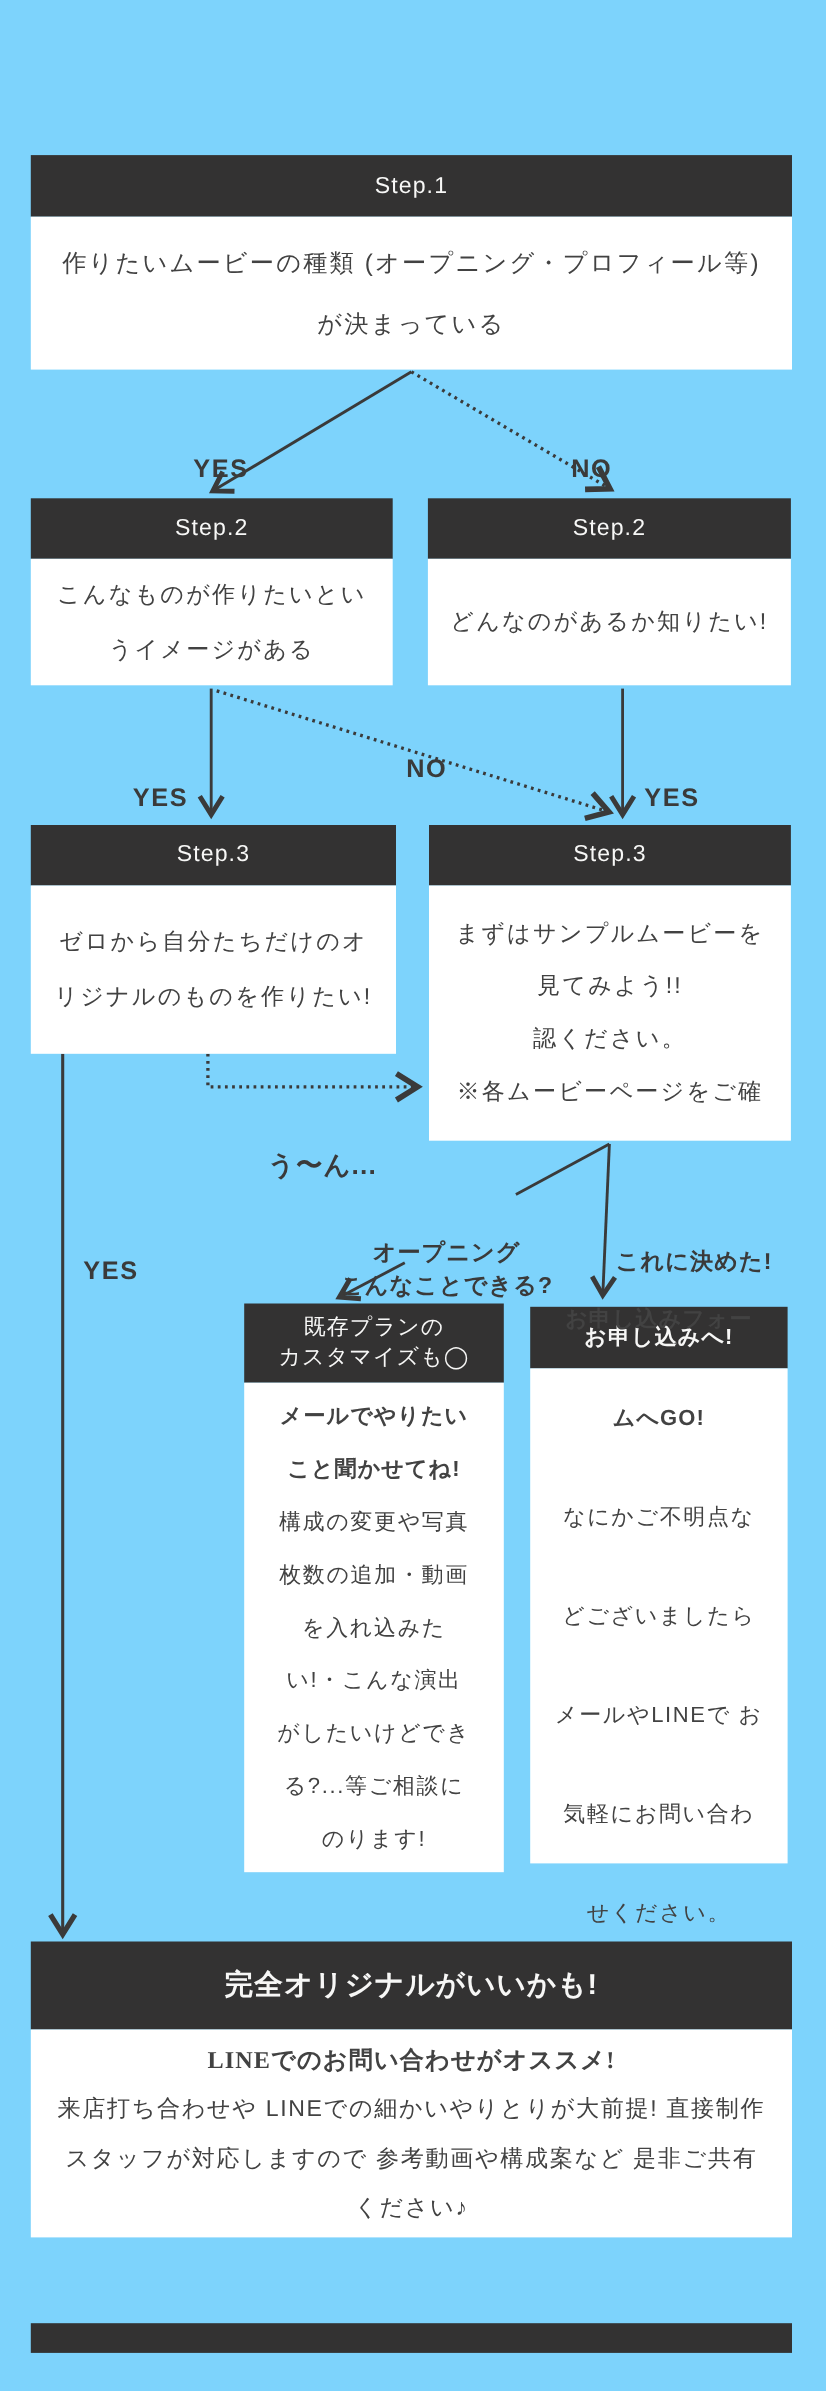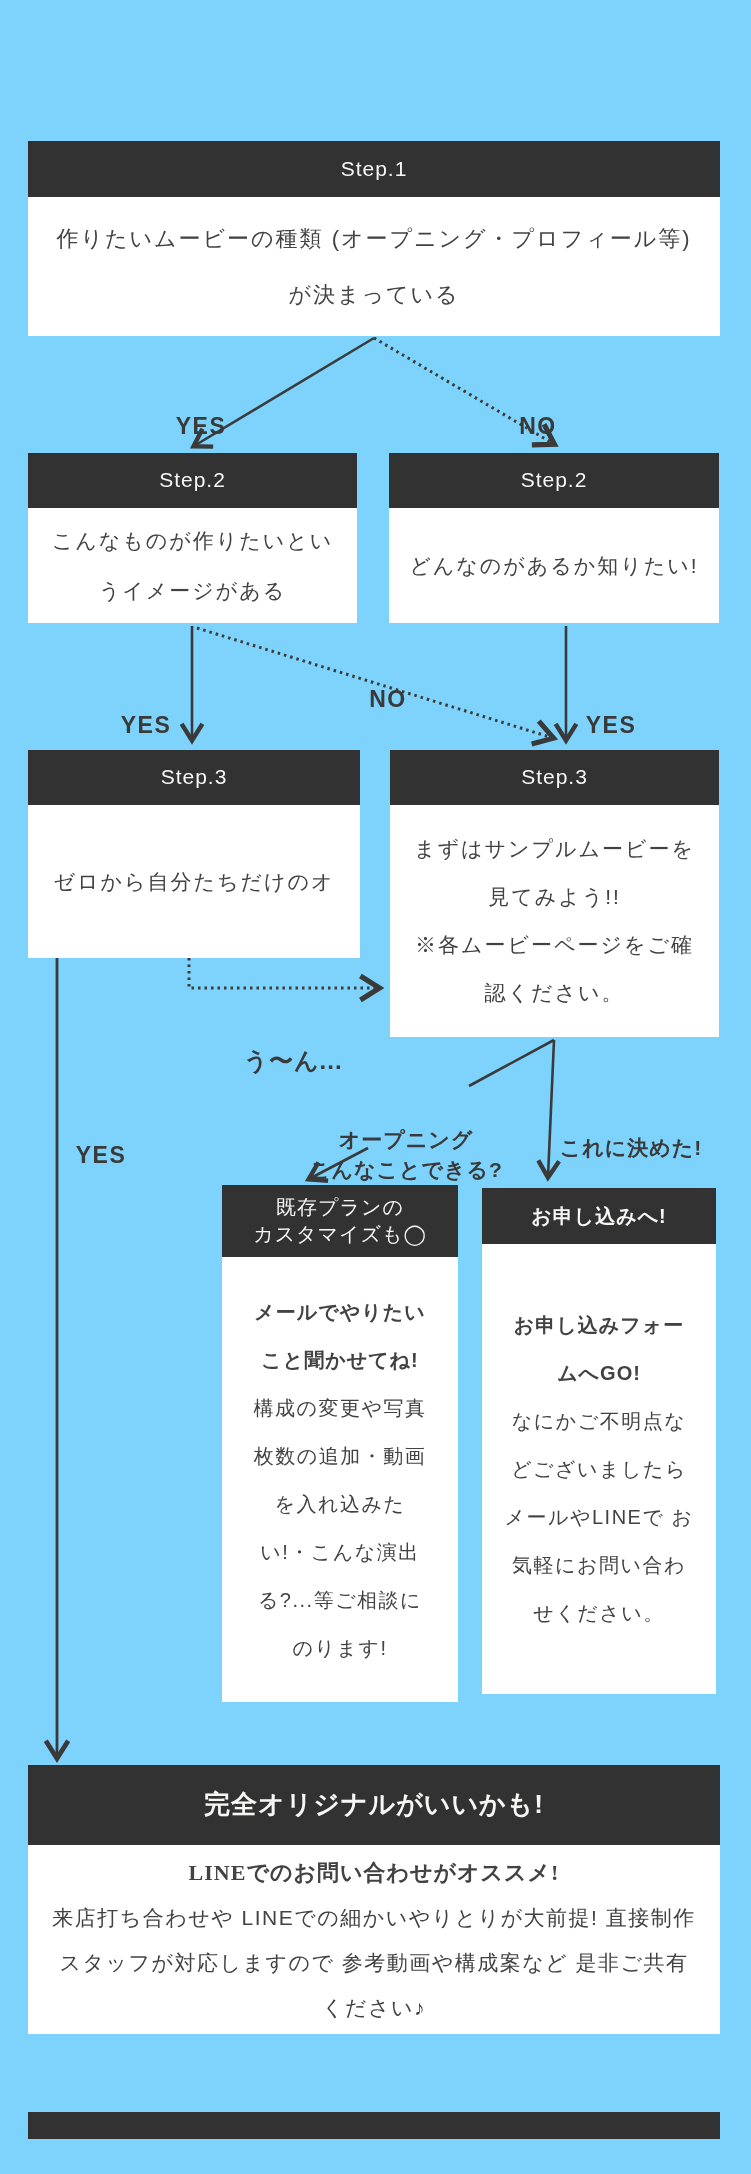--- a/index.html
+++ b/index.html
@@ -77,30 +77,31 @@
   </div>
 
   <div class="lbl lbl-en" style="left:146px;top:688px;">YES</div>
   <div class="lbl lbl-en" style="left:388px;top:662px;">NO</div>
   <div class="lbl lbl-en" style="left:611px;top:688px;">YES</div>
 
   <div class="box" style="left:28px;top:750px;width:332px;">
     <div class="hd" style="height:55px;">Step.3</div>
     <div class="bd mid-body" style="height:153px;">
       <div class="ln">ゼロから自分たちだけのオ</div>
+      <div class="ln">リジナルのものを作りたい!</div>
     </div>
   </div>
 
   <div class="box" style="left:390px;top:750px;width:329px;">
     <div class="hd" style="height:55px;">Step.3</div>
     <div class="bd mid-body" style="height:232px;line-height:48px;">
       <div class="ln">まずはサンプルムービーを</div>
       <div class="ln">見てみよう!!</div>
+      <div class="ln">認ください。</div>
       <div class="ln">※各ムービーページをご確</div>
-      <div class="ln">認ください。</div>
     </div>
   </div>
 
   <div class="lbl lbl-jp" style="left:293px;top:1024px;font-size:24px;">う〜ん...</div>
   <div class="lbl lbl-en" style="left:101px;top:1118px;">YES</div>
   <div class="lbl lbl-jp" style="left:406px;top:1118px;">
     <div>オープニング</div>
     <div>こんなことできる?</div>
   </div>
   <div class="lbl lbl-jp" style="left:631px;top:1111px;">これに決めた!</div>
@@ -110,28 +111,29 @@
       <div>既存プランの</div>
       <div>カスタマイズも◯</div>
     </div>
     <div class="bd sm-body" style="height:445px;">
       <div class="ln bold-ln">メールでやりたい</div>
       <div class="ln bold-ln">こと聞かせてね!</div>
       <div class="ln">構成の変更や写真</div>
       <div class="ln">枚数の追加・動画</div>
       <div class="ln">を入れ込みた</div>
       <div class="ln">い!・こんな演出</div>
+      <div class="ln">がしたいけどでき</div>
       <div class="ln">る?...等ご相談に</div>
       <div class="ln">のります!</div>
     </div>
   </div>
 
   <div class="box" style="left:482px;top:1188px;width:234px;">
     <div class="hd" style="height:56px;font-size:20px;font-weight:700;">お申し込みへ!</div>
-    <div class="bd sm-body" style="height:450px;">
+    <div class="bd sm-body" style="height:450px;gap:42px;">
       <div class="ln bold-ln">お申し込みフォー</div>
       <div class="ln bold-ln">ムへGO!</div>
       <div class="ln">なにかご不明点な</div>
       <div class="ln">どございましたら</div>
       <div class="ln">メールやLINEで お</div>
       <div class="ln">気軽にお問い合わ</div>
       <div class="ln">せください。</div>
     </div>
   </div>
 

